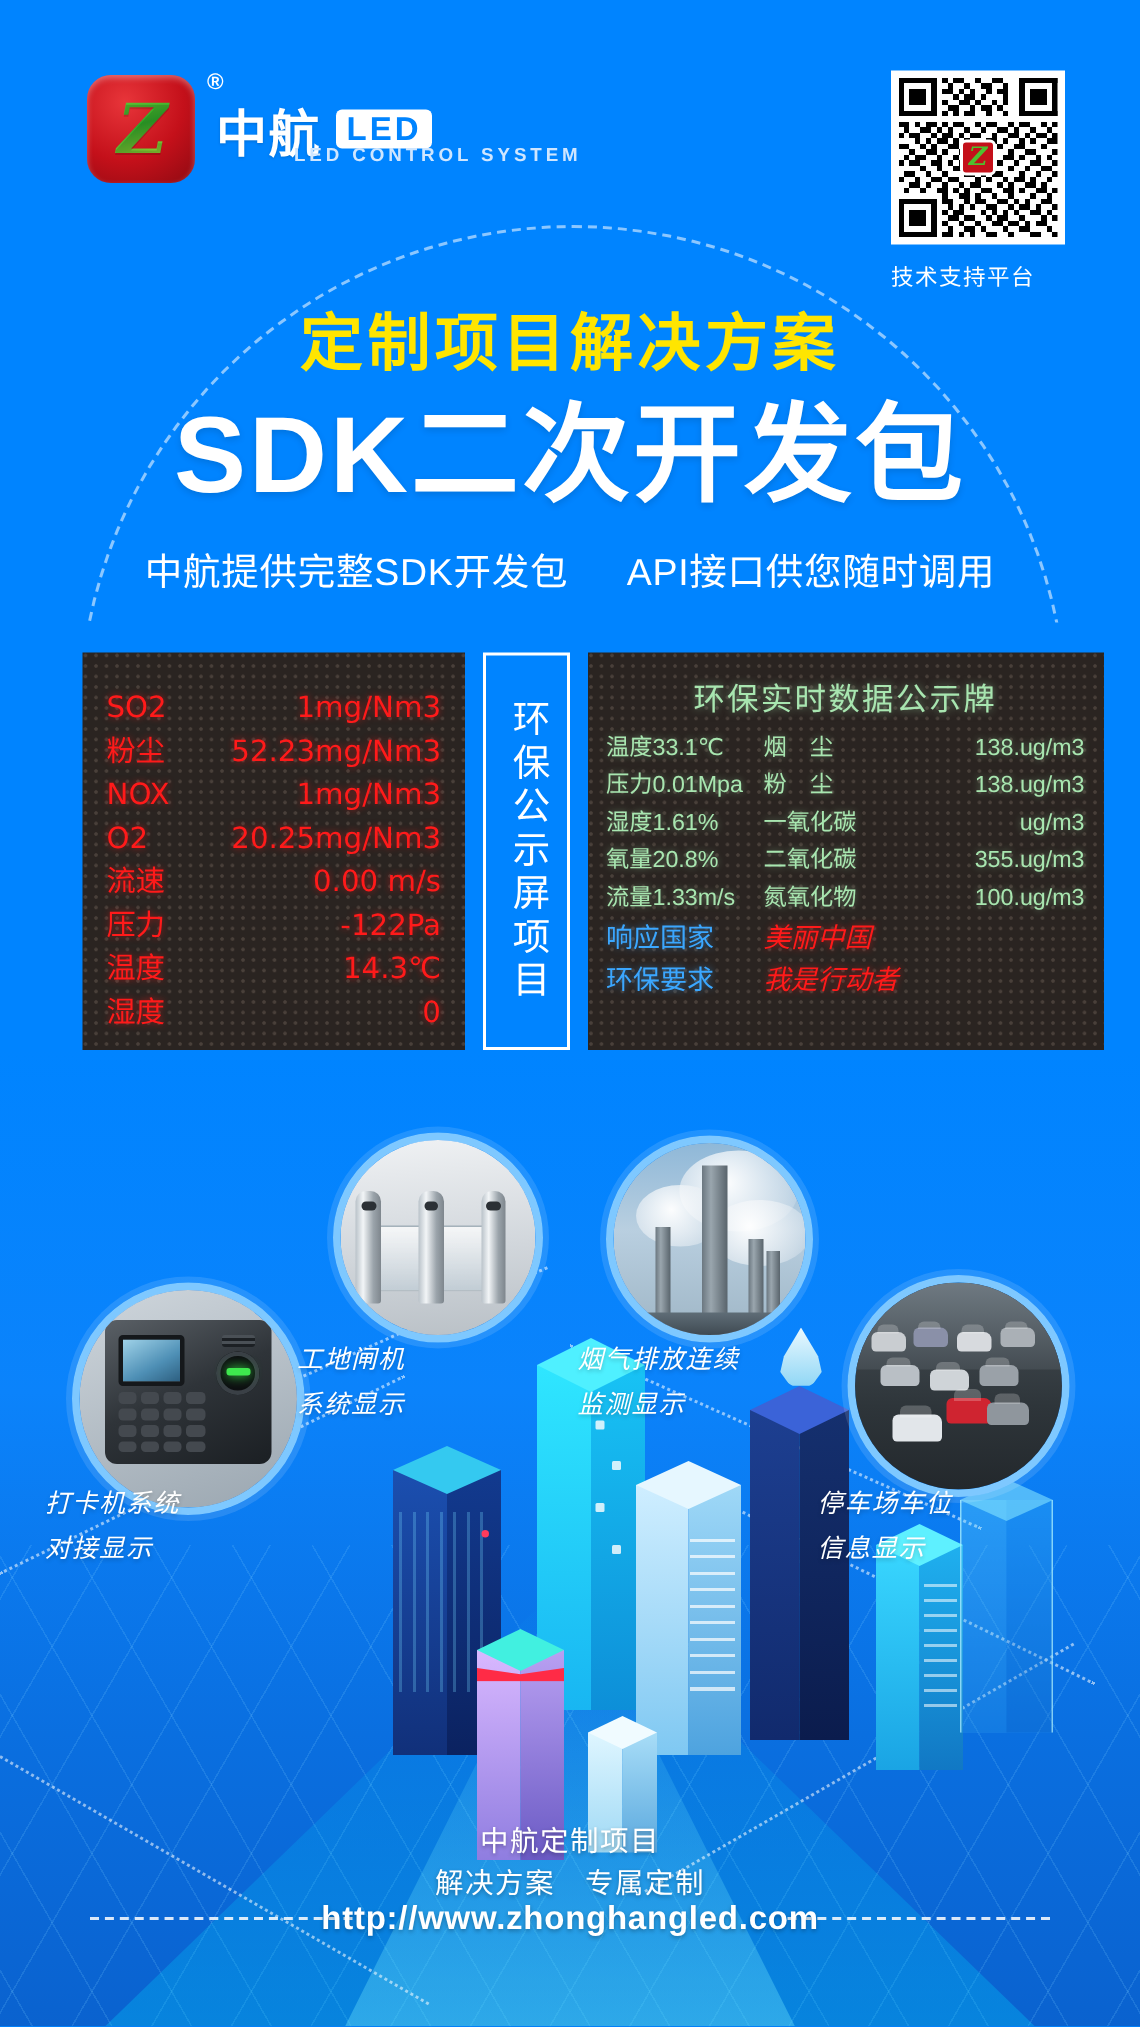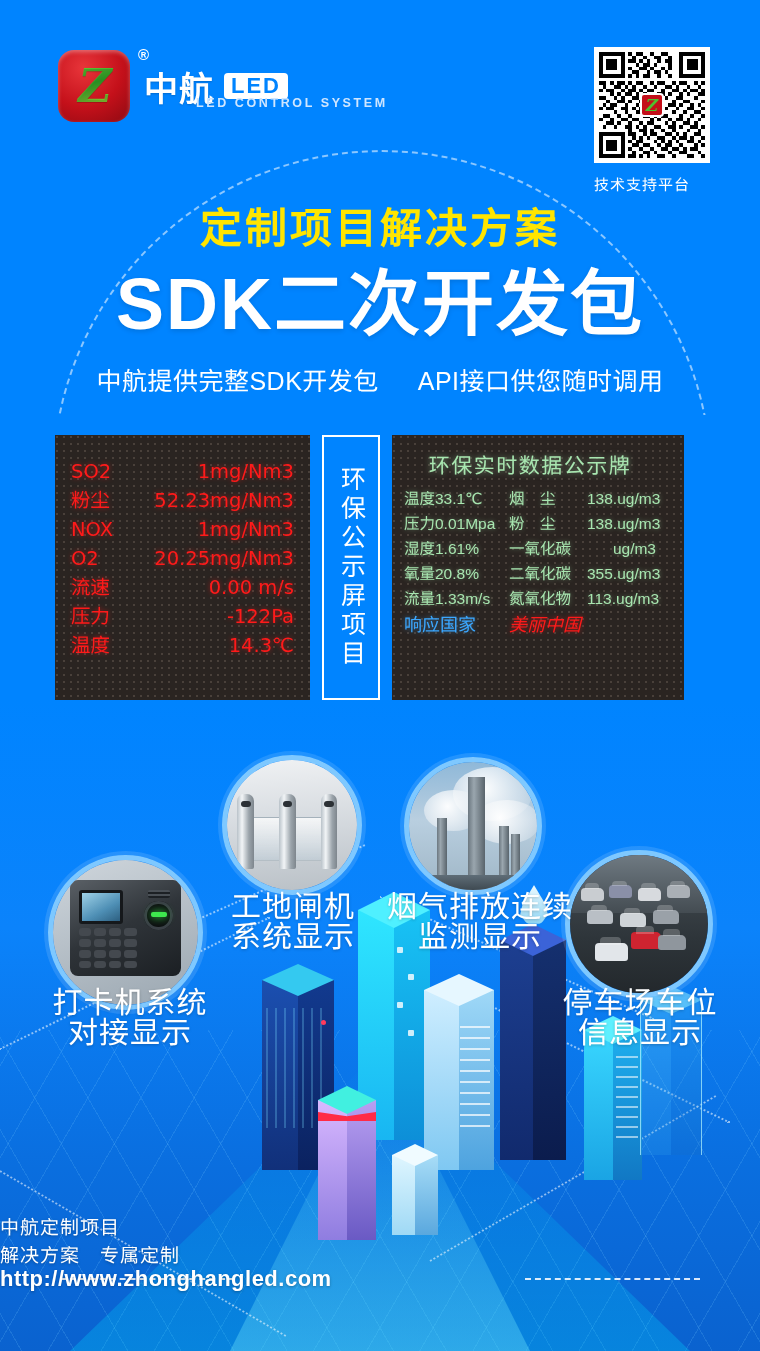--- a/index.html
+++ b/index.html
@@ -136,22 +136,22 @@
     border:2px solid #fff;
     display:flex;align-items:center;justify-content:center;
   }
   .panel-mid .vtext{
     writing-mode:vertical-rl;text-orientation:upright;
     color:#fff;font-size:25px;letter-spacing:4px;line-height:1.15;
     font-weight:400;
   }
 
   .panel-right{
-    position:absolute;left:392px;top:0;width:292px;height:265px;
-    padding:14px 28px 12px 12px;
+    position:absolute;left:392px;top:0;width:344px;height:265px;
+    padding:14px 13px 12px 12px;
   }
   .pr-title{
     text-align:center;color:#A8E6B0;font-size:21px;letter-spacing:1.5px;
     text-shadow:0 0 6px rgba(168,230,176,.55);
     margin-bottom:7px;
   }
   .pr-row{
     display:grid;grid-template-columns:105px 78px 1fr;
     align-items:baseline;
     color:#A8E6B0;font-size:15.5px;line-height:25px;
@@ -200,23 +200,24 @@
   
   .circle{
     position:absolute;border-radius:50%;
     border:5px solid #7ec8ff;
     overflow:hidden;
     box-shadow:0 0 0 4px rgba(255,255,255,.12);
   }
   .circle .inner{width:100%;height:100%;position:relative;overflow:hidden;}
 
   .lbl{
-    position:absolute;color:#fff;font-size:30px;line-height:30px;
-    text-align:center;letter-spacing:1px;
+    position:absolute;color:#fff;font-size:17px;line-height:30px;
+    text-align:left;letter-spacing:1px;
     text-shadow:0 1px 3px rgba(0,0,0,.22);
+    font-style:italic;
   }
 
   
   .ph-attend{background:linear-gradient(160deg,#cfd6dc 0%,#9aa6b0 100%);}
   .am-body{
     position:absolute;left:12%;top:14%;width:76%;height:66%;
     background:linear-gradient(155deg,#5a6066 0%,#2f3439 48%,#1b1f23 100%);
     border-radius:8px;
   }
   .am-screen{
@@ -285,21 +286,21 @@
     background:rgba(255,255,255,.22);border-radius:4px 4px 0 0;
   }
 
   
   .bld{position:absolute;}
   .bld .face-l{position:absolute;left:0;top:0;width:50%;height:100%;}
   .bld .face-r{position:absolute;right:0;top:0;width:50%;height:100%;}
   .bld .top{position:absolute;left:0;width:100%;}
 
   .footer-text{
-    position:absolute;left:0;width:760px;color:#fff;
+    position:absolute;left:0;width:760px;text-align:center;color:#fff;
     text-shadow:0 1px 3px rgba(0,0,0,.3);
   }
   .ft1{top:1212px;font-size:19px;letter-spacing:1px;}
   .ft2{top:1240px;font-size:19px;letter-spacing:1px;}
   .ft3{top:1266px;font-size:22px;font-weight:700;letter-spacing:.5px;}
   .ft-dash-l,.ft-dash-r{
     position:absolute;top:1278px;height:0;
     border-top:2px dashed rgba(255,255,255,.85);
   }
   .ft-dash-l{left:60px;width:175px;}
@@ -594,20 +595,24 @@
         <span class="v">0.00 m/s</span>
       </div>
       <div class="row">
         <span class="k">压力</span>
         <span class="v">-122Pa</span>
       </div>
       <div class="row">
         <span class="k">温度</span>
         <span class="v">14.3℃</span>
       </div>
+      <div class="row">
+        <span class="k">湿度</span>
+        <span class="v">0</span>
+      </div>
     </div>
 
     <div class="panel-mid">
       <div class="vtext">环保公示屏项目</div>
     </div>
 
     <div class="panel-right led-tex">
       <div class="pr-title">环保实时数据公示牌</div>
 
       <div class="pr-row">
@@ -626,26 +631,30 @@
         <span class="c3">ug/m3</span>
       </div>
       <div class="pr-row">
         <span class="c1">氧量20.8%</span>
         <span class="c2">二氧化碳</span>
         <span class="c3">355.ug/m3</span>
       </div>
       <div class="pr-row">
         <span class="c1">流量1.33m/s</span>
         <span class="c2">氮氧化物</span>
-        <span class="c3">113.ug/m3</span>
+        <span class="c3">100.ug/m3</span>
       </div>
 
       <div class="pr-row slogan">
         <span>响应国家</span>
         <span class="sv">美丽中国</span>
+      </div>
+      <div class="pr-row slogan">
+        <span>环保要求</span>
+        <span class="sv">我是行动者</span>
       </div>
     </div>
   </div>
 
   <div class="bottom">
     <div class="iso-grid"></div>
     <div class="beam"></div>
     <div class="beam2"></div>
 
     <div class="dot-line" style="left:0px;top:348px;width:300px;transform:rotate(-26deg);"></div>

